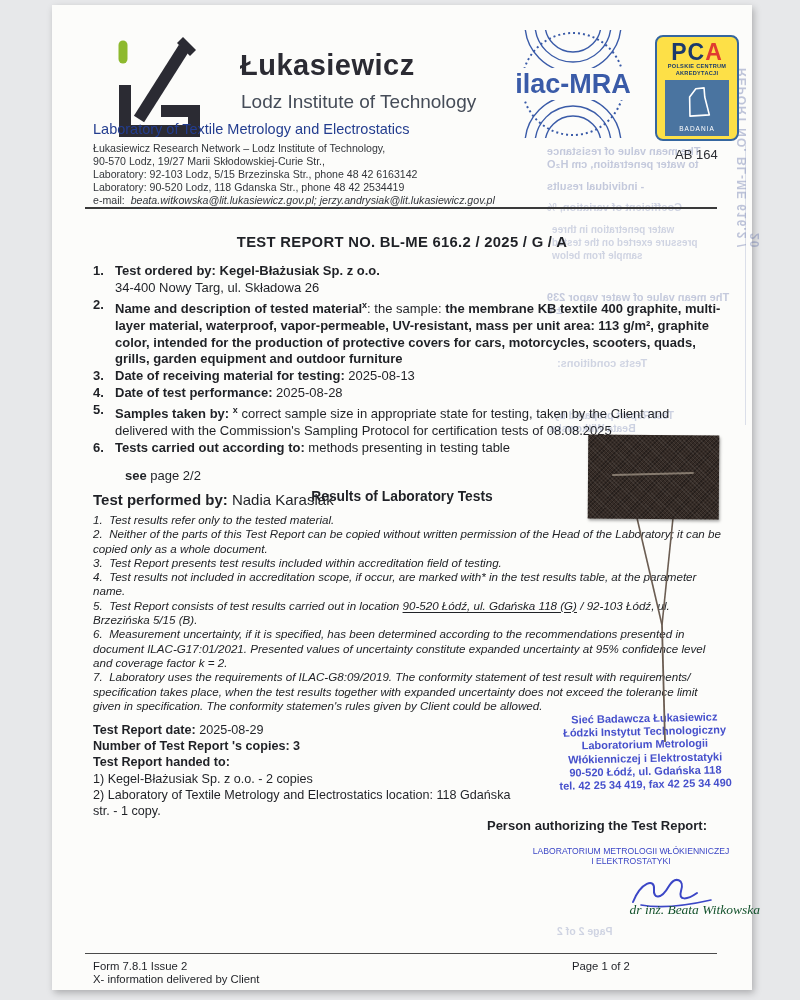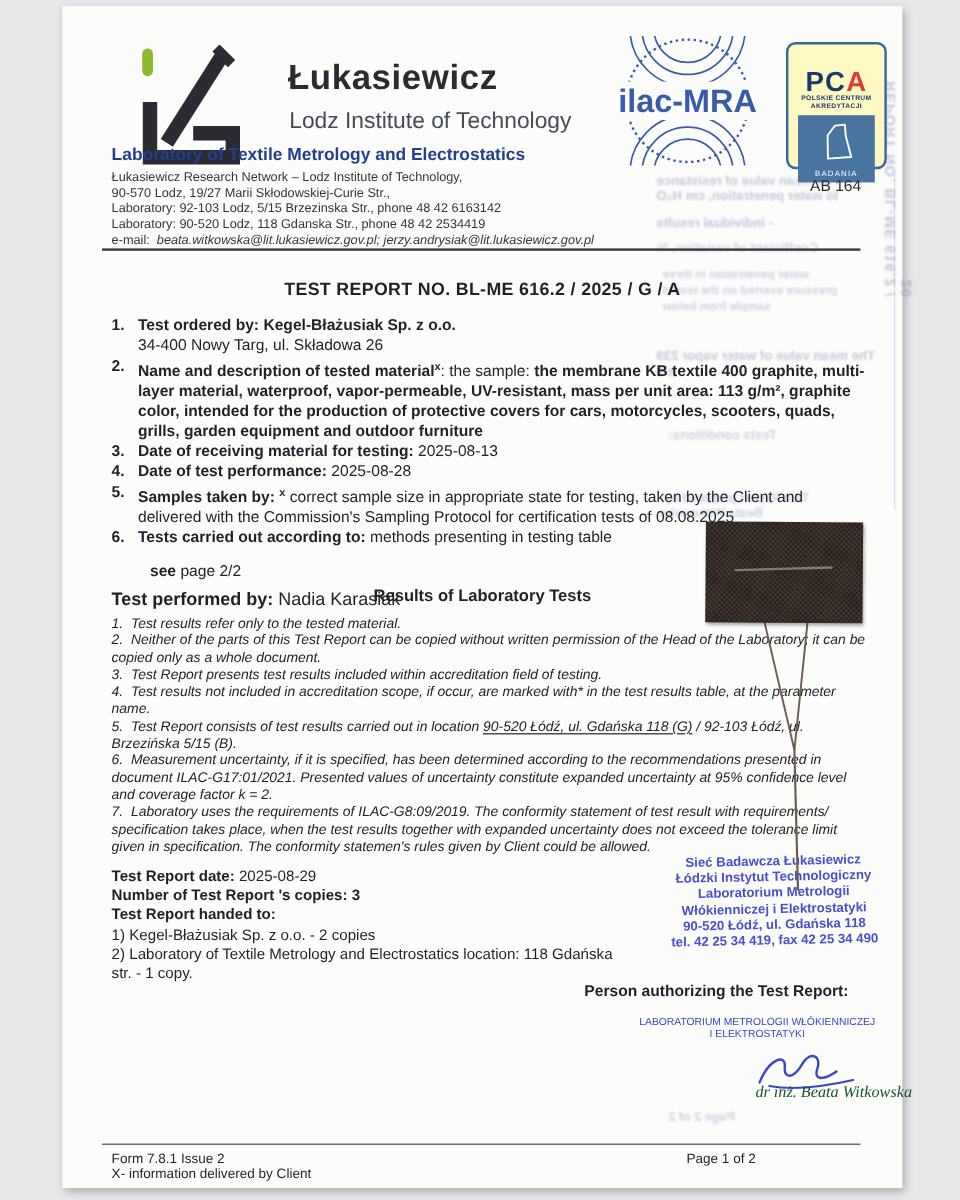--- a/index.html
+++ b/index.html
@@ -2,28 +2,28 @@
 <html><head>
 <meta charset="utf-8">
 <style>
   html,body{margin:0;padding:0;}
   body{width:800px;height:1000px;background:#e7e8ea;font-family:"Liberation Sans",sans-serif;position:relative;overflow:hidden;color:#1f2126;}
   .page{position:absolute;left:52px;top:5px;width:700px;height:985px;background:#fcfcfa;box-shadow:2px 3px 7px rgba(0,0,0,.25);}
   .abs{position:absolute;}
   
   .brand{left:188px;top:44px;font-size:29px;font-weight:700;color:#2b2b33;letter-spacing:.5px;}
   .brand-sub{left:189px;top:86px;font-size:19px;color:#454c58;}
-  .lab-title{left:41px;top:116px;font-size:14.5px;font-weight:700;color:#233d8f;}
+  .lab-title{left:41px;top:116px;font-size:14.5px;font-weight:400;color:#233d8f;}
   .addr{left:41px;top:137px;font-size:10.6px;line-height:13px;color:#33363b;}
   .addr em{}
   .rule{left:33px;top:202px;width:632px;height:0;border-top:2px solid #3a3a3a;}
   .rule-thin{left:33px;top:948px;width:632px;height:0;border-top:1.2px solid #4a4a4a;}
   
   .ilac{left:462px;top:25px;}
-  .pca-badge{left:603px;top:30px;width:84px;height:106px;border:2px solid #35669f;border-radius:8px;background:#fef9c3;text-align:center;box-sizing:border-box;padding-top:20px;}
+  .pca-badge{left:603px;top:30px;width:84px;height:106px;border:2px solid #35669f;border-radius:8px;background:#fde047;text-align:center;box-sizing:border-box;padding-top:4px;}
   .pca-word{font-size:23px;font-weight:800;color:#1b3a6b;letter-spacing:1px;line-height:22px;}
   .pca-word .red{color:#e03c31;}
   .pca-sub{font-size:5.6px;font-weight:700;color:#1b3a6b;line-height:6.5px;letter-spacing:.3px;}
   .pca-box{margin:4px auto 0;width:64px;height:56px;background:#4a74a0;color:#fff;text-align:center;}
   .pca-box .lbl{font-size:6.5px;letter-spacing:1px;}
   .ab-num{left:623px;top:142px;font-size:13px;color:#2c2e33;}
   
   .title{left:33px;top:229px;width:634px;text-align:center;font-size:14.8px;font-weight:700;letter-spacing:.3px;}
   .list{left:41px;top:258px;width:628px;font-size:13px;line-height:16.8px;}
   .li{position:relative;padding-left:22px;}

